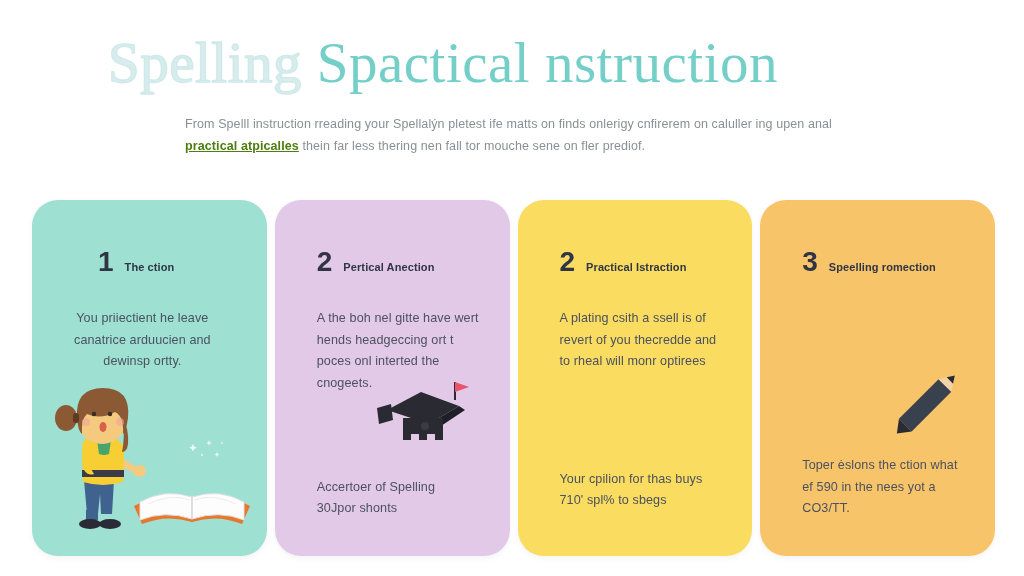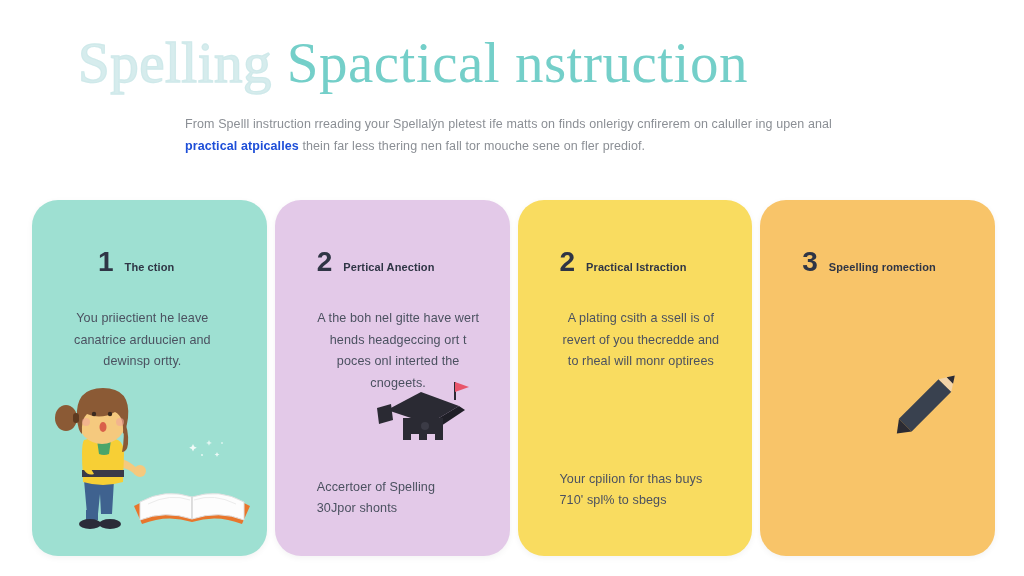--- a/index.html
+++ b/index.html
@@ -13,20 +13,21 @@
 
   
   .header { padding:34px 0 0 0; }
   .title-line {
     padding-left:78px;
     font-family:"Liberation Serif", serif;
     font-size:57px;
     line-height:1.02;
     letter-spacing:.5px;
     white-space:nowrap;
+    margin-left:30px;
   }
   .title-outline {
     color:transparent;
     -webkit-text-stroke:1.4px #cfe9ea;
     text-shadow:0 0 1px #d6eced;
     font-weight:400;
   }
   .title-solid {
     color:#74cfc9;
     font-weight:400;
@@ -34,21 +35,21 @@
 
   .subtitle {
     margin-top:22px;
     padding-left:185px;
     max-width:835px;
     font-size:12.5px;
     line-height:1.72;
     color:#8b8f95;
     letter-spacing:.1px;
   }
-  .subtitle .accent { color:#1d4ed8; font-weight:700; }
+  .subtitle .accent { color:#4d7c0f; font-weight:700;text-decoration:underline; }
 
   
   .cards {
     position:absolute;
     left:32px;
     top:200px;
     width:963px;
     height:356px;
     display:flex;
     gap:8px;
@@ -77,21 +78,20 @@
     font-weight:700;
     color:#2f3545;
     letter-spacing:.1px;
   }
   .card-body {
     padding:32px 30px 0 42px;
     font-size:12.6px;
     line-height:1.72;
     color:#4b5160;
     letter-spacing:.1px;
-    text-align:center;
   }
   .card-foot {
     position:absolute;
     left:42px;
     right:26px;
     bottom:36px;
     font-size:12.6px;
     line-height:1.72;
     color:#4b5160;
     letter-spacing:.1px;
@@ -222,15 +222,16 @@
 
     <svg class="art-pencil" viewBox="0 0 96 96">
       <g transform="rotate(45 48 48)">
         <rect x="40" y="18" width="18" height="56" fill="#39414f"></rect>
         <path d="M40 18 l9 -14 l9 14z" fill="#f2d3a8"></path>
         <path d="M44.5 11 l4.5 -7 l4.5 7z" fill="#2b2b33"></path>
         <path d="M40 74 h18 l-9 12z" fill="#2b2b33"></path>
       </g>
     </svg>
 
+    <div class="card-foot">Toper ėslons the ction what ef 590 in the nees yot a CO3/TT.</div>
   </div>
 
 </div>
 
 </body></html>

